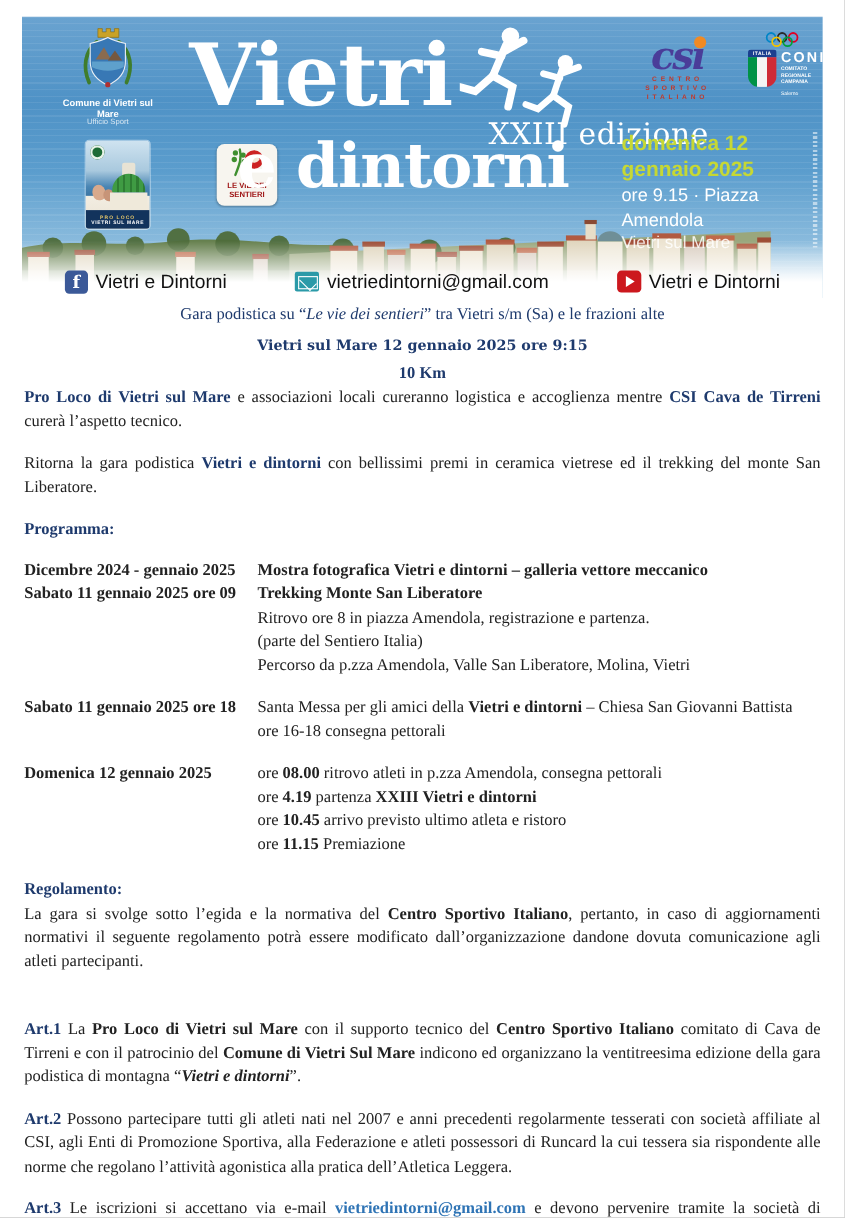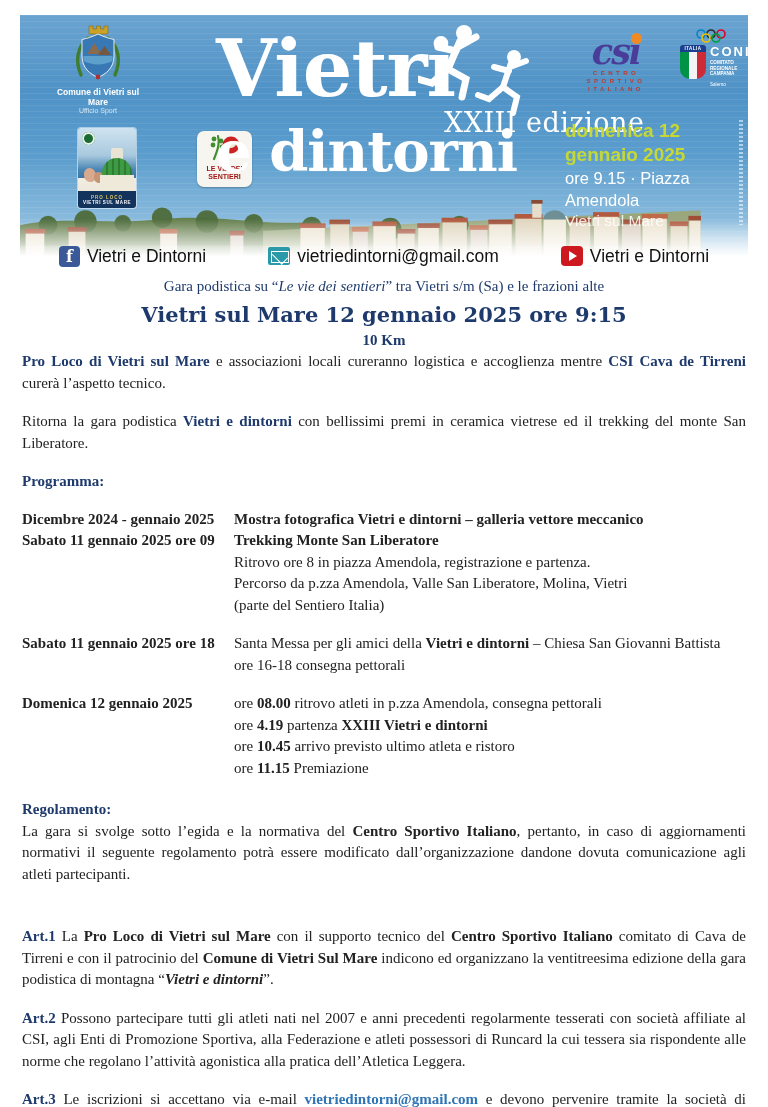--- a/index.html
+++ b/index.html
@@ -57,21 +57,21 @@
   .coni .shield .it{background:#1b3f8f;color:#fff;font-family:"Liberation Sans",sans-serif;font-weight:700;
                     font-size:4.5px;text-align:center;letter-spacing:.5px;height:7px;line-height:7px;}
   .coni .shield .tri{height:27px;background:linear-gradient(90deg,#009246 0 33%,#f4f4f4 33% 66%,#ce2b37 66% 100%);}
   .coni .ctxt{font-family:"Liberation Sans",sans-serif;color:#fff;}
   .coni .cn{font-weight:700;font-size:13px;letter-spacing:2px;line-height:13px;}
   .coni .cs{font-size:4.6px;font-weight:700;line-height:5.5px;margin-top:2px;}
   .coni .cc{font-size:4.6px;margin-top:5px;}
 
   
   .title1{position:absolute;left:152px;top:14px;font-family:"DejaVu Serif",serif;font-weight:700;
-          font-size:78px;line-height:80px;color:#fff;letter-spacing:-1px;margin-left:44px;}
+          font-size:78px;line-height:80px;color:#fff;letter-spacing:-1px;}
   .title2{position:absolute;left:196px;top:96px;font-family:"DejaVu Serif",serif;font-weight:700;
           font-size:56px;line-height:80px;color:#fff;letter-spacing:-1px;}
   .edition{position:absolute;left:424px;top:92px;font-family:"DejaVu Serif",serif;
            font-size:27px;color:#fff;letter-spacing:.5px;}
   .runners{position:absolute;left:398px;top:6px;}
 
   .event-info{position:absolute;left:545px;top:104px;font-family:"Liberation Sans",sans-serif;}
   .event-info .d1{color:var(--accent);font-weight:700;font-size:19px;line-height:24px;}
   .event-info .d2{color:#fff;font-size:16.5px;line-height:22px;}
   .event-info .d3{color:rgba(255,255,255,.85);font-size:15.5px;line-height:20px;}
@@ -91,21 +91,21 @@
   .icon-mail:after{content:"";position:absolute;left:4px;top:4px;width:13px;height:8px;
            border-left:1.4px solid #fff;border-top:1.4px solid #fff;transform:translate(1px,1px) rotate(-135deg);transform-origin:50% 50%;}
   .icon-yt{width:22px;height:20px;border-radius:4px;background:#cc181e;position:relative;}
   .icon-yt:before{content:"";position:absolute;left:8px;top:5px;border-left:8px solid #fff;
            border-top:5px solid transparent;border-bottom:5px solid transparent;}
 
   
   .content{position:absolute;left:22px;right:22px;top:276px;font-size:15px;line-height:21.5px;}
   .center{text-align:center;}
   .sub{color:var(--navy);}
-  .main-head{font-family:"DejaVu Serif",serif;font-weight:700;font-size:21px;line-height:28px;color:var(--navy);margin-top:3px;}
+  .main-head{font-family:"DejaVu Serif",serif;font-weight:700;font-size:13px;line-height:28px;color:var(--navy);margin-top:3px;}
   .dist{font-weight:700;color:var(--navy);margin-top:1px;}
   .para{text-align:justify;}
   .mt{margin-top:17px;}
   .sec-head{font-weight:700;color:var(--navy);}
   .b{font-weight:700;} .i{font-style:italic;}
   .c-navy{color:var(--navy);} .c-blue{color:var(--link);}
   .schedule{margin-top:16px;}
   .sch-row{display:grid;grid-template-columns:212px 1fr;}
   .sch-row:nth-child(n+3){margin-top:17px;}
   .sch-when{font-weight:700;font-family:Liberation Serif, serif;}
@@ -317,22 +317,22 @@
           <div class="sch-when">Dicembre 2024 - gennaio 2025</div>
           <div class="sch-what">
             <div class="sch-line"><span class="b">Mostra fotografica Vietri e dintorni – galleria vettore meccanico</span></div>
           </div>
         </div>
         <div class="sch-row">
           <div class="sch-when">Sabato 11 gennaio 2025 ore 09</div>
           <div class="sch-what">
             <div class="sch-line"><span class="b">Trekking Monte San Liberatore</span></div>
             <div class="sch-line"><span>Ritrovo ore 8 in piazza Amendola, registrazione e partenza.</span></div>
+            <div class="sch-line"><span>(parte del Sentiero Italia)</span></div>
             <div class="sch-line"><span>Percorso da p.zza Amendola, Valle San Liberatore, Molina, Vietri</span></div>
-            <div class="sch-line"><span>(parte del Sentiero Italia)</span></div>
           </div>
         </div>
         <div class="sch-row">
           <div class="sch-when">Sabato 11 gennaio 2025 ore 18</div>
           <div class="sch-what">
             <div class="sch-line"><span>Santa Messa per gli amici della </span><span class="b">Vietri e dintorni</span><span> – Chiesa San Giovanni Battista</span></div>
             <div class="sch-line"><span>ore 16-18 consegna pettorali</span></div>
           </div>
         </div>
         <div class="sch-row">

